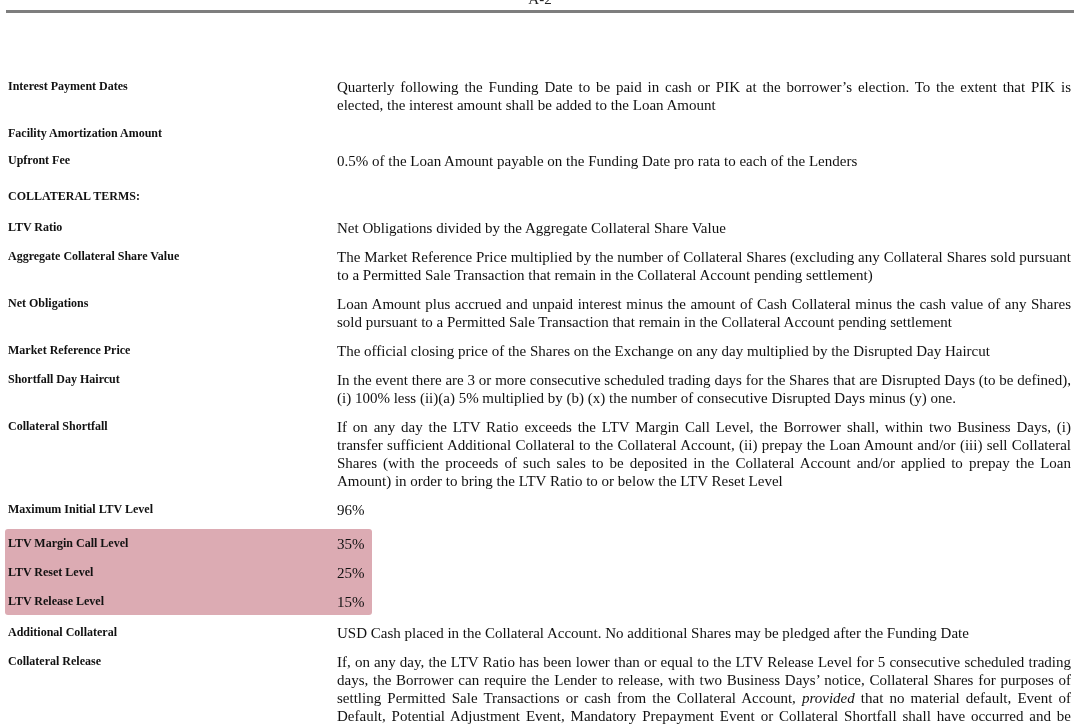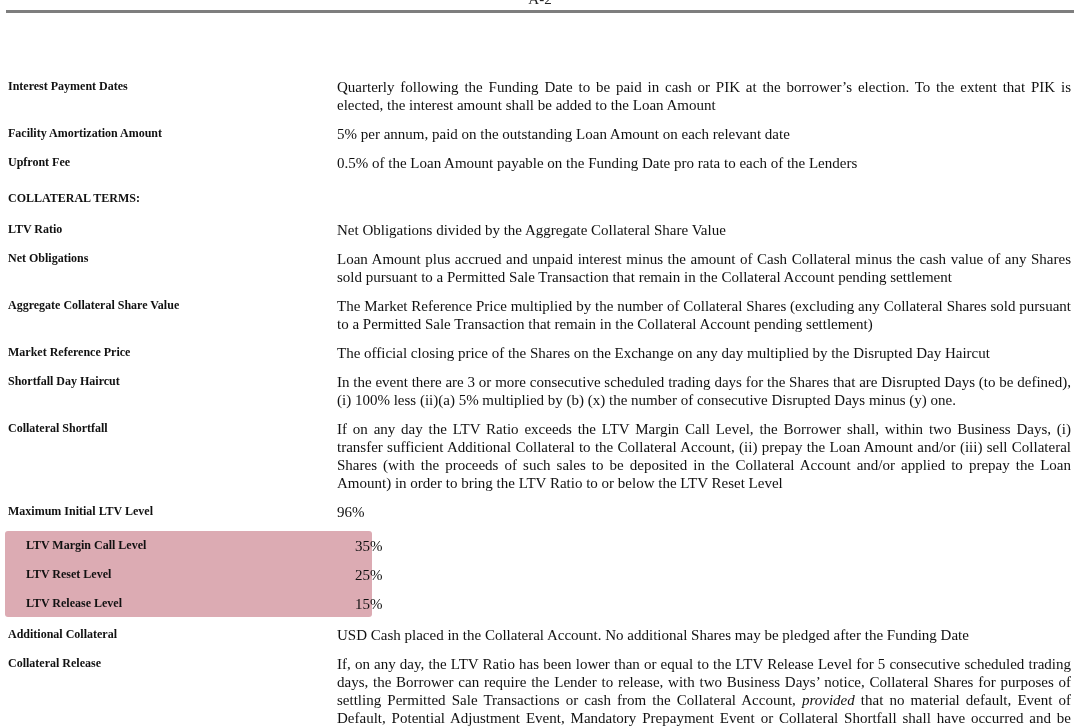--- a/index.html
+++ b/index.html
@@ -69,21 +69,21 @@
     margin-top: 16px;
     margin-bottom: 13px;
   }
   .section-row .label { flex: 1 1 auto; }
   .highlight-block {
     background: #dcabb3;
     border-radius: 3px;
     box-sizing: border-box;
     width: 367px;
     margin-left: -3px;
-    padding: 5px 0 3px 21px;
+    padding: 5px 0 3px 3px;
     margin-bottom: 8px;
   }
   .highlight-block .row { margin-bottom: 9px; }
   .highlight-block .row:last-child { margin-bottom: 0; }
   .highlight-block .label { flex: 0 0 328px; }
   .highlight-block .value { text-align: left; }
 </style>
 </head>
 <body>
 
@@ -94,45 +94,44 @@
 
   <div class="terms">
 
     <div class="row">
       <div class="label">Interest Payment Dates</div>
       <p class="value">Quarterly following the Funding Date to be paid in cash or PIK at the borrower’s election. To the extent that PIK is elected, the interest amount shall be added to the Loan Amount</p>
     </div>
 
     <div class="row">
       <div class="label">Facility Amortization Amount</div>
-      <p class="value">5% per annum, paid on the outstanding Loan Amount on each relevant date</p>
     </div>
 
     <div class="row">
       <div class="label">Upfront Fee</div>
       <p class="value">0.5% of the Loan Amount payable on the Funding Date pro rata to each of the Lenders</p>
     </div>
 
     <div class="row section-row">
       <div class="label">COLLATERAL TERMS:</div>
     </div>
 
     <div class="row">
       <div class="label">LTV Ratio</div>
       <p class="value">Net Obligations divided by the Aggregate Collateral Share Value</p>
     </div>
 
     <div class="row">
-      <div class="label">Net Obligations</div>
-      <p class="value">Loan Amount plus accrued and unpaid interest minus the amount of Cash Collateral minus the cash value of any Shares sold pursuant to a Permitted Sale Transaction that remain in the Collateral Account pending settlement</p>
+      <div class="label">Aggregate Collateral Share Value</div>
+      <p class="value">The Market Reference Price multiplied by the number of Collateral Shares (excluding any Collateral Shares sold pursuant to a Permitted Sale Transaction that remain in the Collateral Account pending settlement)</p>
     </div>
 
     <div class="row">
-      <div class="label">Aggregate Collateral Share Value</div>
-      <p class="value">The Market Reference Price multiplied by the number of Collateral Shares (excluding any Collateral Shares sold pursuant to a Permitted Sale Transaction that remain in the Collateral Account pending settlement)</p>
+      <div class="label">Net Obligations</div>
+      <p class="value">Loan Amount plus accrued and unpaid interest minus the amount of Cash Collateral minus the cash value of any Shares sold pursuant to a Permitted Sale Transaction that remain in the Collateral Account pending settlement</p>
     </div>
 
     <div class="row">
       <div class="label">Market Reference Price</div>
       <p class="value">The official closing price of the Shares on the Exchange on any day multiplied by the Disrupted Day Haircut</p>
     </div>
 
     <div class="row">
       <div class="label">Shortfall Day Haircut</div>
       <p class="value">In the event there are 3 or more consecutive scheduled trading days for the Shares that are Disrupted Days (to be defined), (i) 100% less (ii)(a) 5% multiplied by (b) (x) the number of consecutive Disrupted Days minus (y) one.</p>

